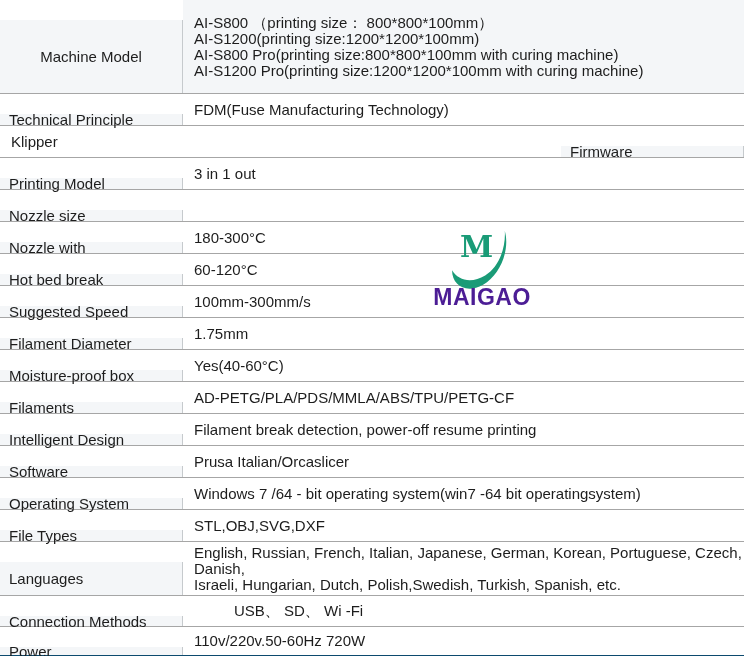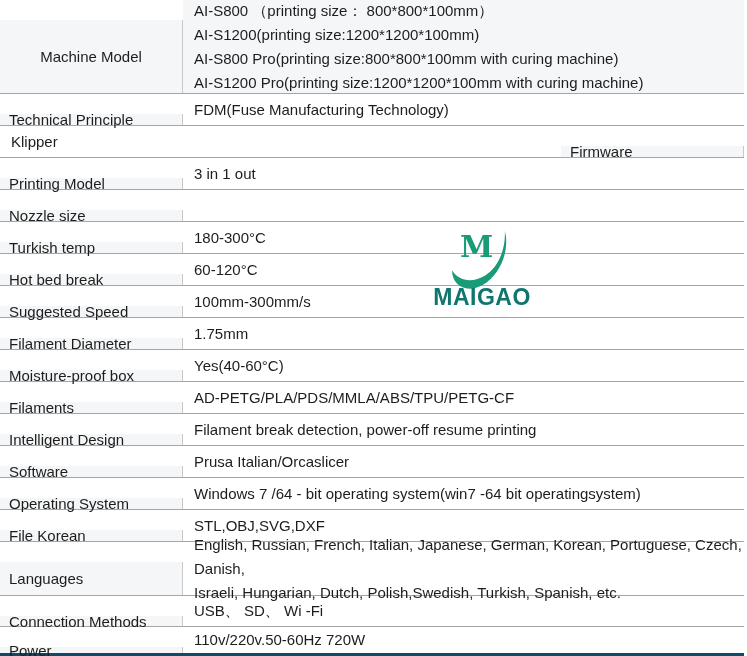--- a/index.html
+++ b/index.html
@@ -19,40 +19,40 @@
   }
   .row {
     display: flex;
     height: 32px;
     border-bottom: 1px solid #a6a6a6;
     box-sizing: border-box;
     background: #ffffff;
   }
   .row.h94 { height: 94px; }
   .row.h54 { height: 54px; }
-  .row.h31 { height: 31px; }
-  .row.h29 { height: 29px; border-bottom: 3px solid #0c4a6e; }
+  .row.h31 { height: 31px; gap: 40px; }
+  .row.h29 { height: 29px; border-bottom: 1px solid #0c4a6e; }
   .cell {
     box-sizing: border-box;
     display: flex;
     align-items: center;
   }
   .cell.label {
     width: 183px;
     background: #f4f6f8;
     border-right: 1px solid #c6cacd;
     padding-left: 9px;
     flex-shrink: 0;
     margin-top: 20px;
   }
   .cell.value {
     flex: 1;
     padding-left: 11px;
     white-space: pre-line;
-    line-height: 24px;
+    line-height: 16px;
   }
   .row.first .cell.label {
     justify-content: center;
     padding-left: 0;
   }
   .row.first .cell.value {
     background: #f4f6f8;
   }
   
   .watermark {
@@ -82,21 +82,21 @@
   .watermark .brand-text {
     position: absolute;
     left: 1px;
     top: 55px;
     width: 108px;
     text-align: center;
     font-family: "Liberation Sans", sans-serif;
     font-weight: bold;
     font-size: 23px;
     letter-spacing: 0.5px;
-    color: #0f766e;
+    color: #4c1d95;
   }
 </style>
 </head>
 <body>
 
 <div class="spec-table">
 
   <div class="row first h94">
     <div class="cell label">Machine Model</div>
     <div class="cell value">AI-S800 （printing size： 800*800*100mm）
@@ -113,21 +113,21 @@
     <div class="cell label">Firmware</div>
   </div>
   <div class="row">
     <div class="cell label">Printing Model</div>
     <div class="cell value">3 in 1 out</div>
   </div>
   <div class="row">
     <div class="cell label">Nozzle size</div>
   </div>
   <div class="row">
-    <div class="cell label">Turkish temp</div>
+    <div class="cell label">Nozzle with</div>
     <div class="cell value">180-300°C</div>
   </div>
   <div class="row">
     <div class="cell label">Hot bed break</div>
     <div class="cell value">60-120°C</div>
   </div>
   <div class="row">
     <div class="cell label">Suggested Speed</div>
     <div class="cell value">100mm-300mm/s</div>
   </div>
@@ -149,21 +149,21 @@
   </div>
   <div class="row">
     <div class="cell label">Software</div>
     <div class="cell value">Prusa Italian/Orcaslicer</div>
   </div>
   <div class="row">
     <div class="cell label">Operating System</div>
     <div class="cell value">Windows 7 /64 - bit operating system(win7 -64 bit operatingsystem)</div>
   </div>
   <div class="row">
-    <div class="cell label">File Korean</div>
+    <div class="cell label">File Types</div>
     <div class="cell value">STL,OBJ,SVG,DXF</div>
   </div>
   <div class="row h54">
     <div class="cell label">Languages</div>
     <div class="cell value">English, Russian, French, Italian, Japanese, German, Korean, Portuguese, Czech, Danish,
 Israeli, Hungarian, Dutch, Polish,Swedish, Turkish, Spanish, etc.</div>
   </div>
   <div class="row h31">
     <div class="cell label">Connection Methods</div>
     <div class="cell value">USB、 SD、 Wi -Fi</div>

